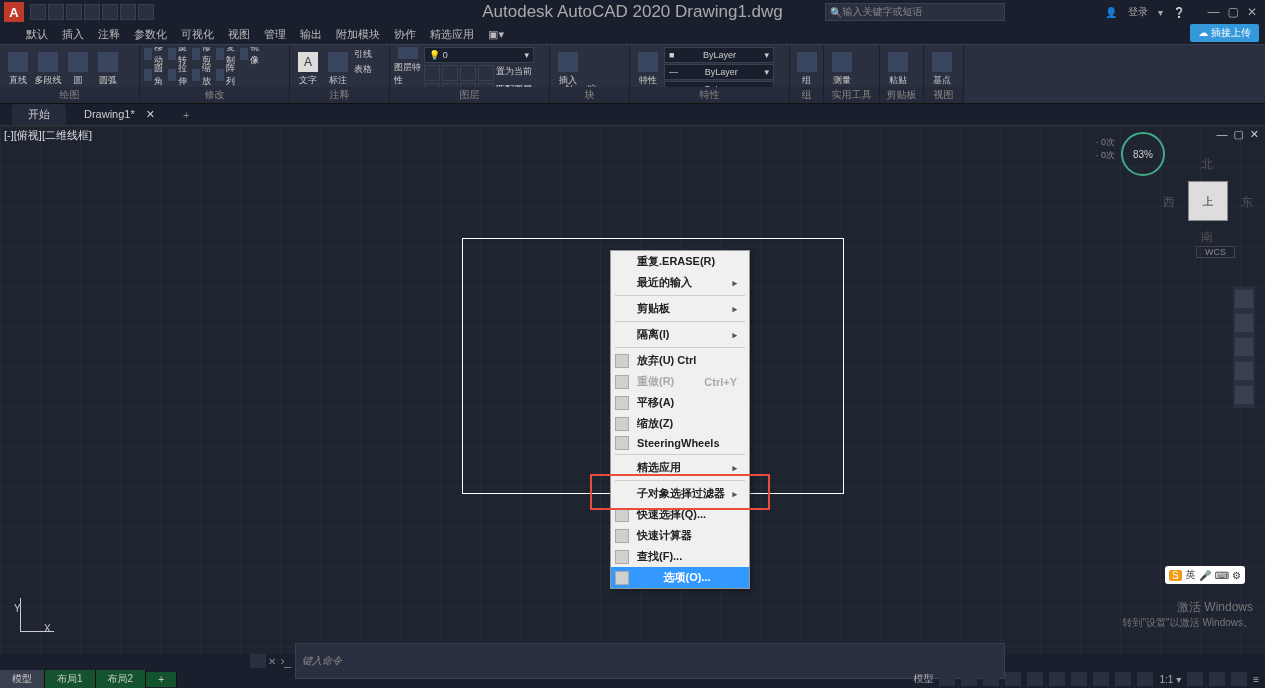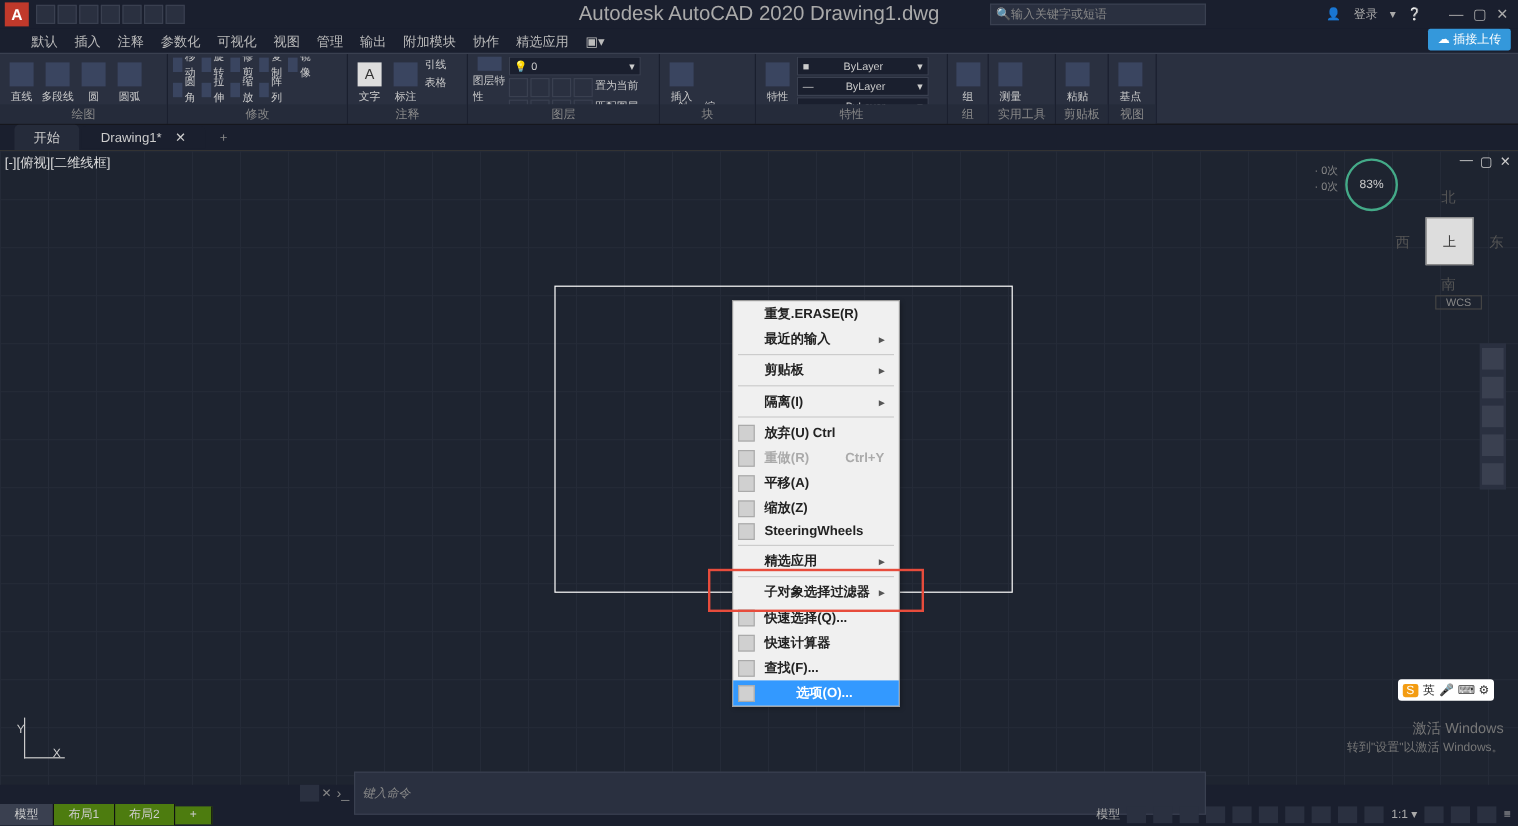--- a/index.html
+++ b/index.html
@@ -75,21 +75,21 @@
 
 
 .cmdline-wrap { position: absolute; bottom: 18px; left: 250px; right: 260px; height: 18px; display: flex; align-items: center; }
 .cmd-handle { width: 16px; height: 14px; background: #2a3040; margin-right: 2px; }
 .cmd-x { color: #888; margin-right: 4px; font-size: 10px;}
 .cmd-prompt { color: #888; margin-right: 4px; font-size: 12px;}
 .cmd-input { flex: 1; height: 16px; background: #2a3040; border: 1px solid #3a4050; color: #888; font-size: 10px; padding: 17px 6px; display:flex; align-items:center;}
 
 
 .model-tabs { position: absolute; bottom: 0; left: 0; height: 18px; display: flex; align-items: center; background: #1a1f2e; font-size: 10px; }
-.model-tab { padding: 2px 12px; background: #4d7c0f; color: #ccc; border-right: 1px solid #111; }
+.model-tab { padding: 2px 12px; background: #14532d; color: #ccc; border-right: 1px solid #111; }
 .model-tab.active { background: #3a4050; }
 
 
 .status-bar { position: absolute; bottom: 0; right: 6px; height: 18px; display: flex; align-items: center; gap: 6px; font-size: 10px; color: #aaa; }
 .status-btn { width: 16px; height: 14px; background: #2a3040; }
 
 
 .ime { position: absolute; bottom: 70px; right: 20px; background: #fff; color: #333; font-size: 10px; padding: 2px 4px; display:flex; gap:4px; align-items:center; border-radius:3px;}
 .ime .s { background:#f39c12; color:#fff; padding:0 3px; border-radius:2px;}
 .watermark { position: absolute; bottom: 24px; right: 12px; color: #777; font-size: 12px; text-align: right; }

